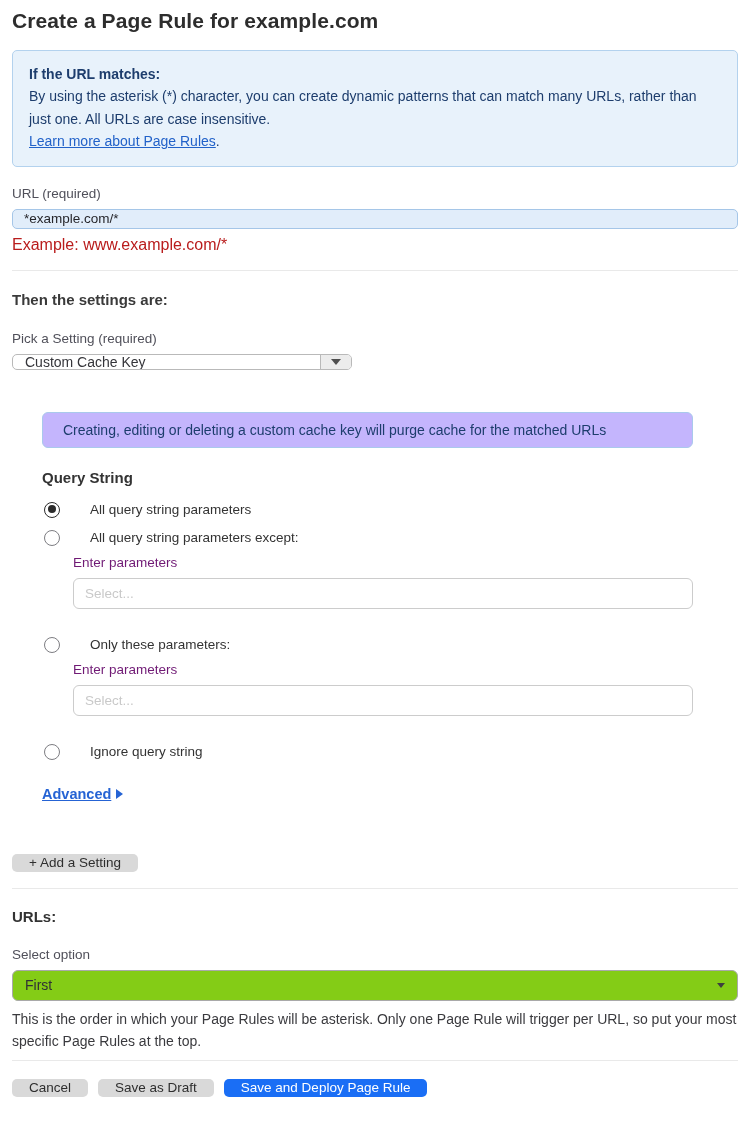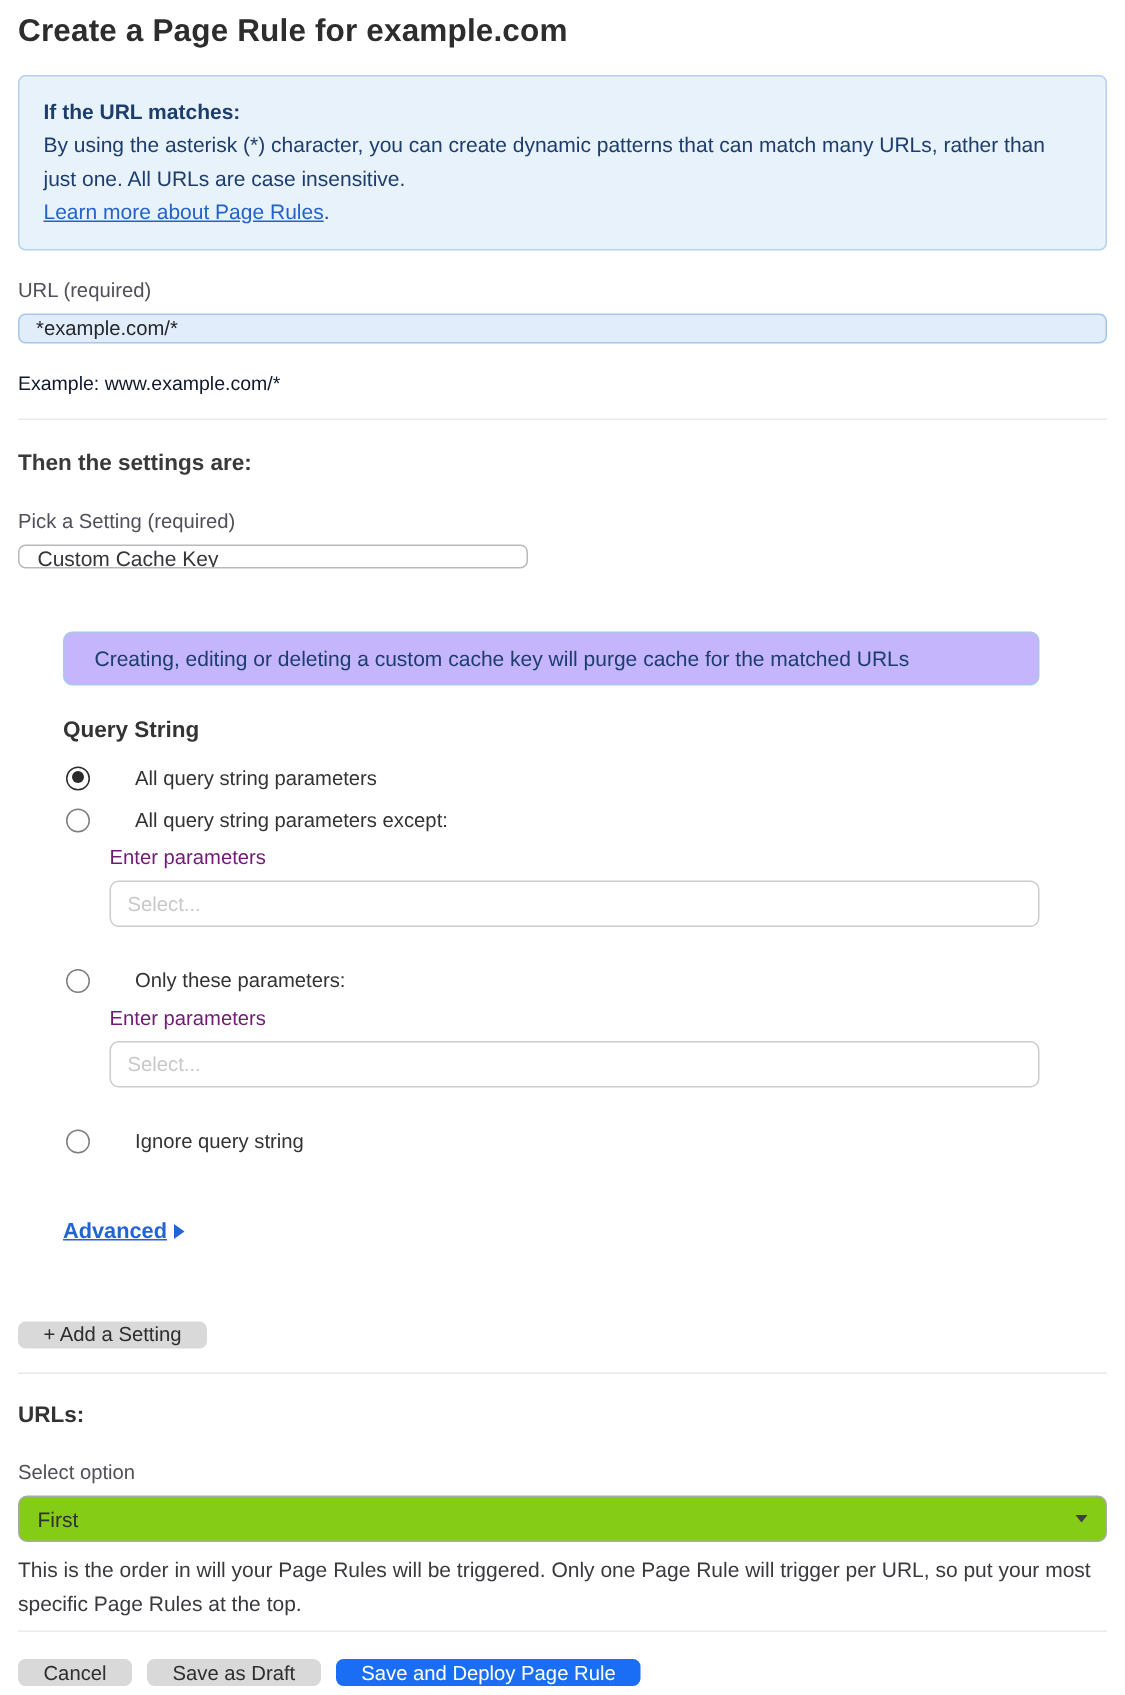--- a/index.html
+++ b/index.html
@@ -40,39 +40,38 @@
     width: 100%; height: 20px;
     background: #e1edfa;
     border: 1px solid #a5c6e8;
     border-radius: 5px;
     padding: 0 11px;
     font-family: "Liberation Sans", sans-serif;
     font-size: 13.5px; color: #26262b;
     outline: none;
     margin-bottom: 7px;
   }
-  .helper-text { font-size: 13px; color: #0f172a; margin-top: 12px; }
+  .helper-text { font-size: 16px; color: #b91c1c; }
   .divider { border: none; border-top: 1px solid #e9e9e9; height: 0; }
   .divider-1 { margin-top: 16px; margin-bottom: 20px; }
   .divider-2 { margin-top: 16px; margin-bottom: 19px; }
   .divider-3 { margin-top: 7px; margin-bottom: 18px; }
   .section-heading {
     font-size: 15px; font-weight: 700; color: #3a3a3a;
     margin-bottom: 23px;
   }
   .setting-select {
     width: 340px; height: 16px;
     border: 1px solid #b9b9b9;
     border-radius: 5px;
     display: flex; align-items: stretch;
     background: #ffffff;
     cursor: pointer;
     margin-bottom: 42px;
     overflow: hidden;
-    flex-direction: column;
   }
   .setting-select .select-value {
     flex: 1; display: flex; align-items: center;
     padding: 0 12px; font-size: 14px; color: #35353a;
   }
   .setting-select .select-arrow-seg {
     width: 31px;
     border-left: 1px solid #b9b9b9;
     background: #ececec;
     display: flex; align-items: center; justify-content: center;
@@ -126,21 +125,21 @@
     border: 1px solid #cccccc;
     border-radius: 6px;
     padding: 0 11px;
     font-family: "Liberation Sans", sans-serif;
     font-size: 13.5px; color: #333;
     outline: none;
   }
   .param-input::placeholder { color: #c9c9c9; }
   .gap-12 { height: 12px; } .gap-28 { height: 28px; }
   .advanced-row {
-    margin-left: 30px; margin-top: 44px;
+    margin-left: 30px; margin-top: 26px;
     display: inline-flex; align-items: center;
     cursor: pointer;
   }
   .advanced-link {
     font-size: 14.5px; font-weight: 700; color: #2563d4;
     text-decoration: underline;
   }
   .tri-right {
     width: 0; height: 0; margin-left: 5px;
     border-top: 5px solid transparent;
@@ -250,21 +249,21 @@
 </div>
 
 <hr class="divider divider-2">
 
 <div class="order-heading">URLs:</div>
 <div class="field-label">Select option</div>
 <div class="order-select">
   <span class="select-value">First</span>
   <span class="tri-down"></span>
 </div>
-<div class="order-helper">This is the order in will your Page Rules will be triggered. Only one Page Rule will trigger per URL, so put your most specific Page Rules at the top.</div>
+<div class="order-helper">This is the order in which your Page Rules will be asterisk. Only one Page Rule will trigger per URL, so put your most specific Page Rules at the top.</div>
 
 <hr class="divider divider-3">
 
 <div class="actions">
   <button class="btn btn-gray">Cancel</button>
   <button class="btn btn-gray">Save as Draft</button>
   <button class="btn btn-blue">Save and Deploy Page Rule</button>
 </div>
 
 

